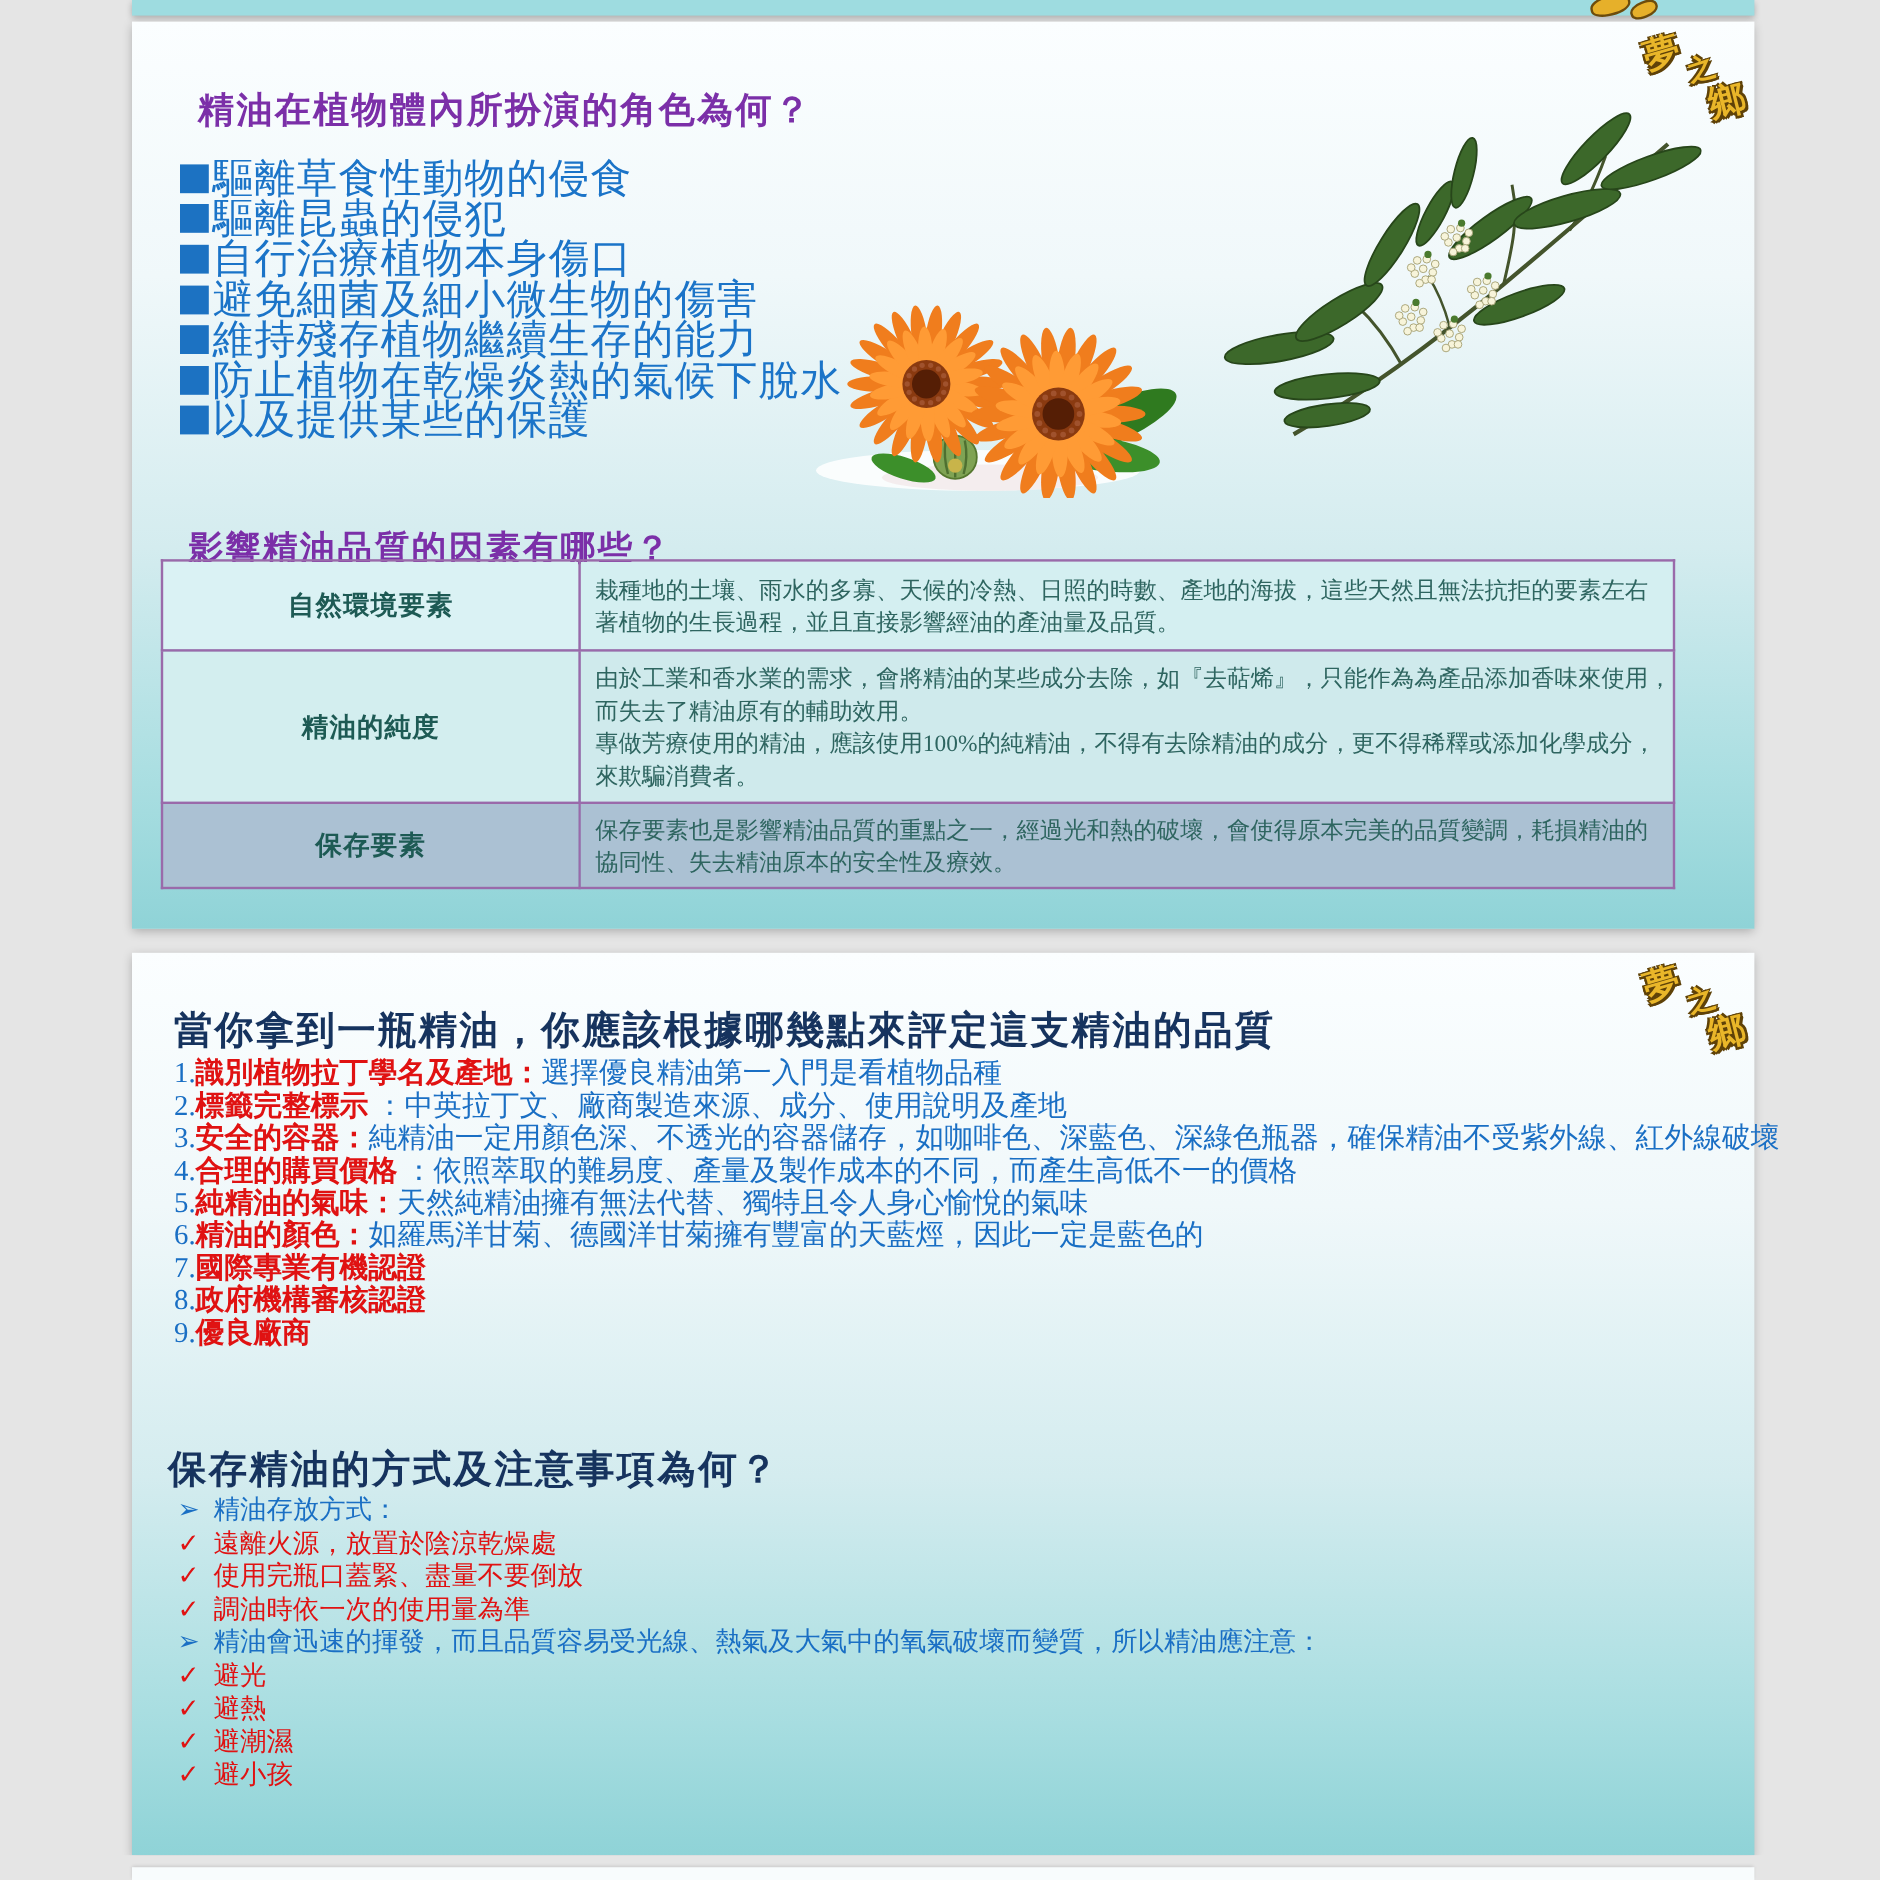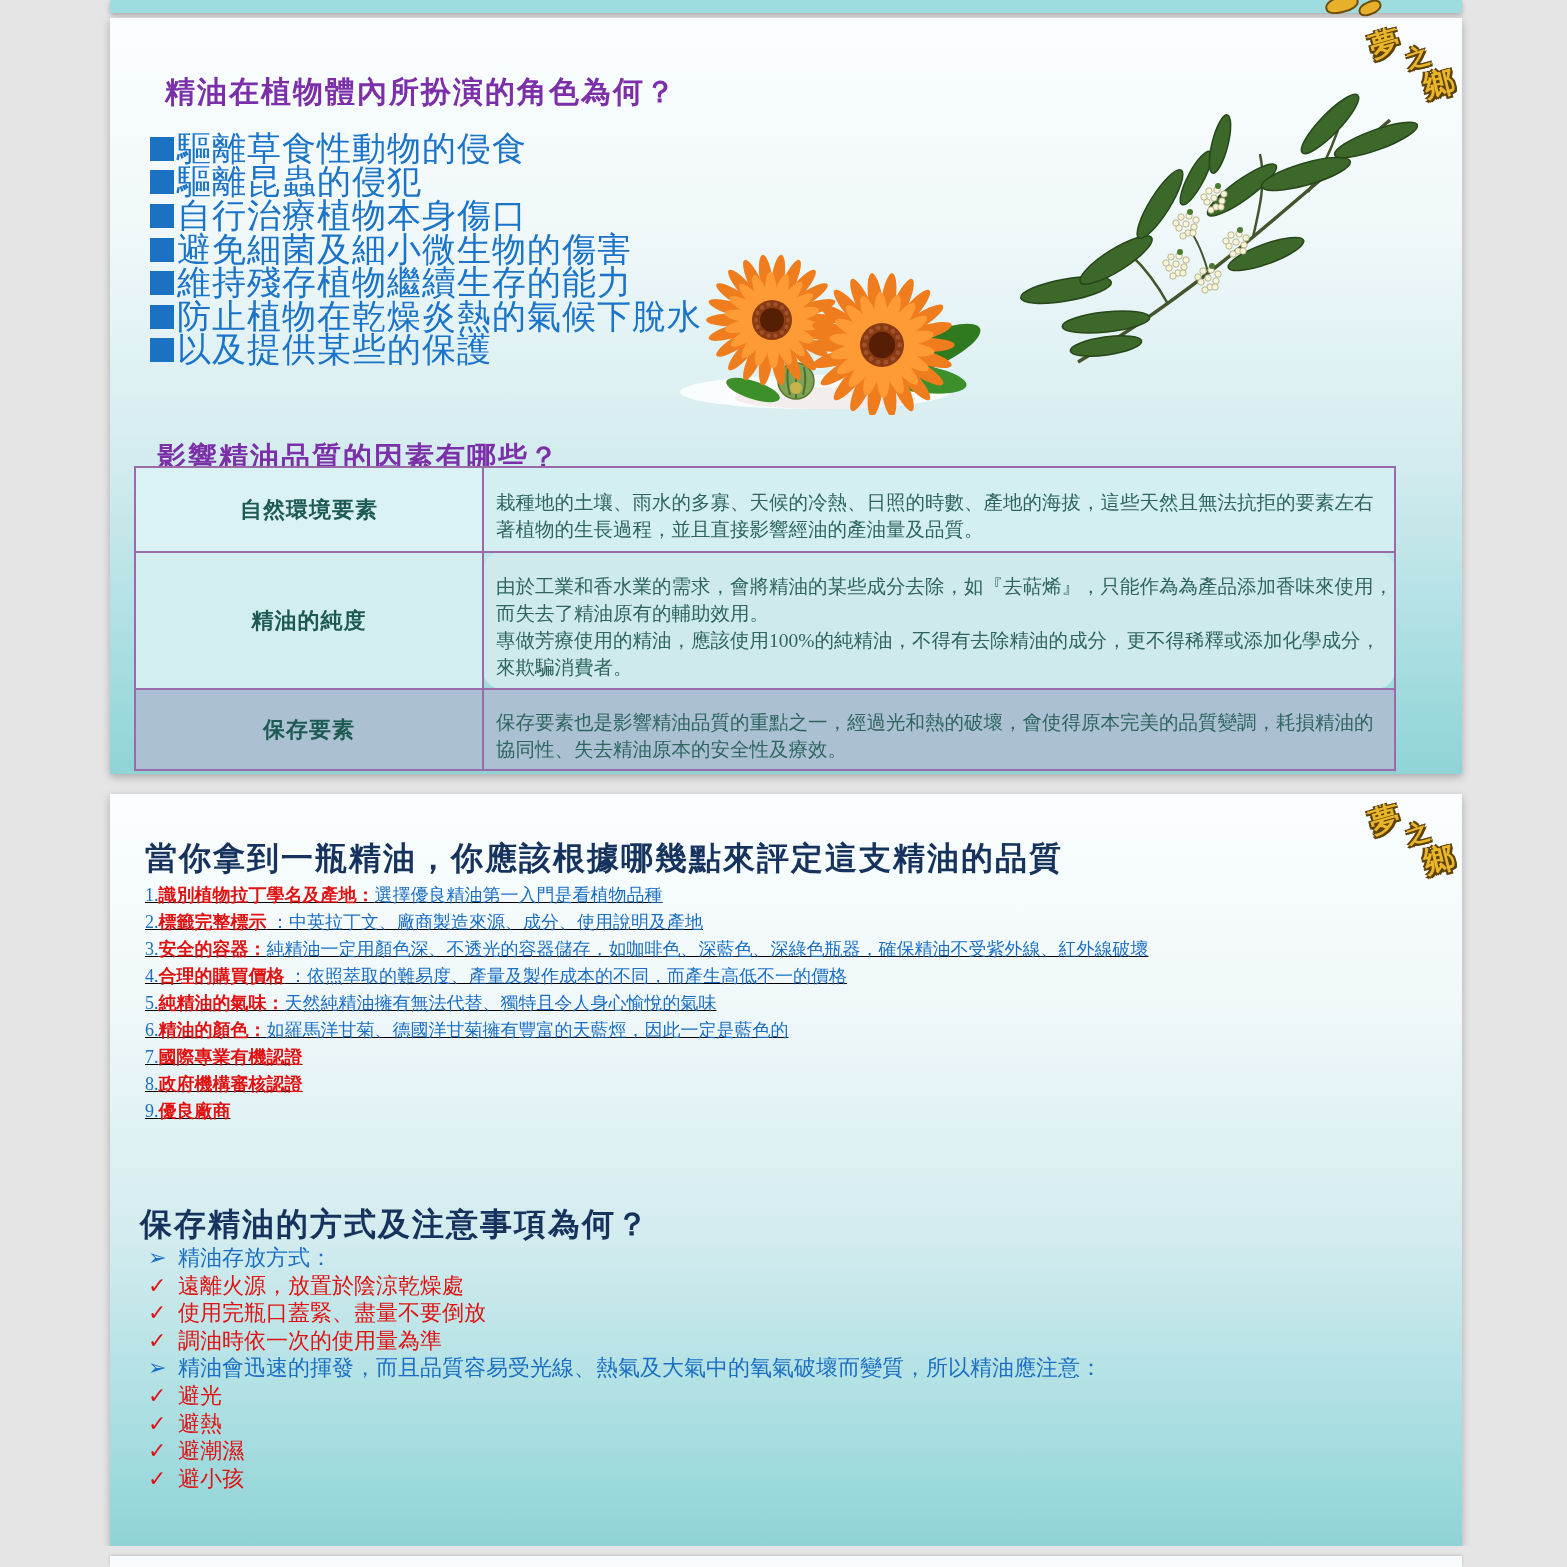--- a/index.html
+++ b/index.html
@@ -52,37 +52,37 @@
   }
   #factors-table th,#factors-table td{
     border:2px solid #9a6aaa;overflow:hidden;
   }
   #factors-table th{
     width:334px;font-size:22px;font-weight:bold;color:#1d5a54;
     text-align:center;padding:4px 6px;letter-spacing:1px;
   }
   #factors-table td{
     font-size:19.5px;color:#2e6560;line-height:27px;
-    padding:18px 0 5px 12px;white-space:pre;text-align:left;
+    padding:8px 0 5px 12px;white-space:pre;text-align:left;
   }
   tr.r1 th{background:#daf2f4;border-color:#3fc4d4;}
   tr.r1 td{background:#d4eff1;height:60px;}
   tr.r2 th,tr.r2 td{background:#b9bed0;}
   tr.r2 td{height:32px;}
   tr.r3 th{background:#d3eeef;}
-  tr.r3 td{background:#cfeaec;height:112px;border-radius:19px;}
+  tr.r3 td{background:#cfeaec;height:112px;}
   tr.r4 th,tr.r4 td{background:#abc1d3;}
   tr.r4 td{height:56px;}
 
   
   .h-navy{position:absolute;font-weight:bold;color:#16335e;letter-spacing:2px;white-space:nowrap;}
   #s2-title{left:35px;top:22px;font-size:32px;}
   #s2-storage{left:30px;top:382px;font-size:32px;}
   #numbered-list{position:absolute;left:35px;top:88px;}
-  .n-item{height:27px;line-height:27px;font-size:18px;white-space:nowrap;text-decoration:underline;}
+  .n-item{height:27px;line-height:27px;font-size:24px;white-space:nowrap;}
   .n-num{color:#1a6fc4;}
   .n-key{color:#e01212;font-weight:bold;}
   .n-desc{color:#1a6fc4;}
   #check-list{position:absolute;left:38px;top:450px;}
   .c-item{height:27.6px;line-height:27.6px;font-size:22px;white-space:nowrap;font-weight:normal;}
   .c-item .marker{display:inline-block;width:30px;}
   .c-item.arrow,.c-item.arrow .marker{color:#1a6fc4;}
   .c-item.check,.c-item.check .marker{color:#e01212;}
 
   

